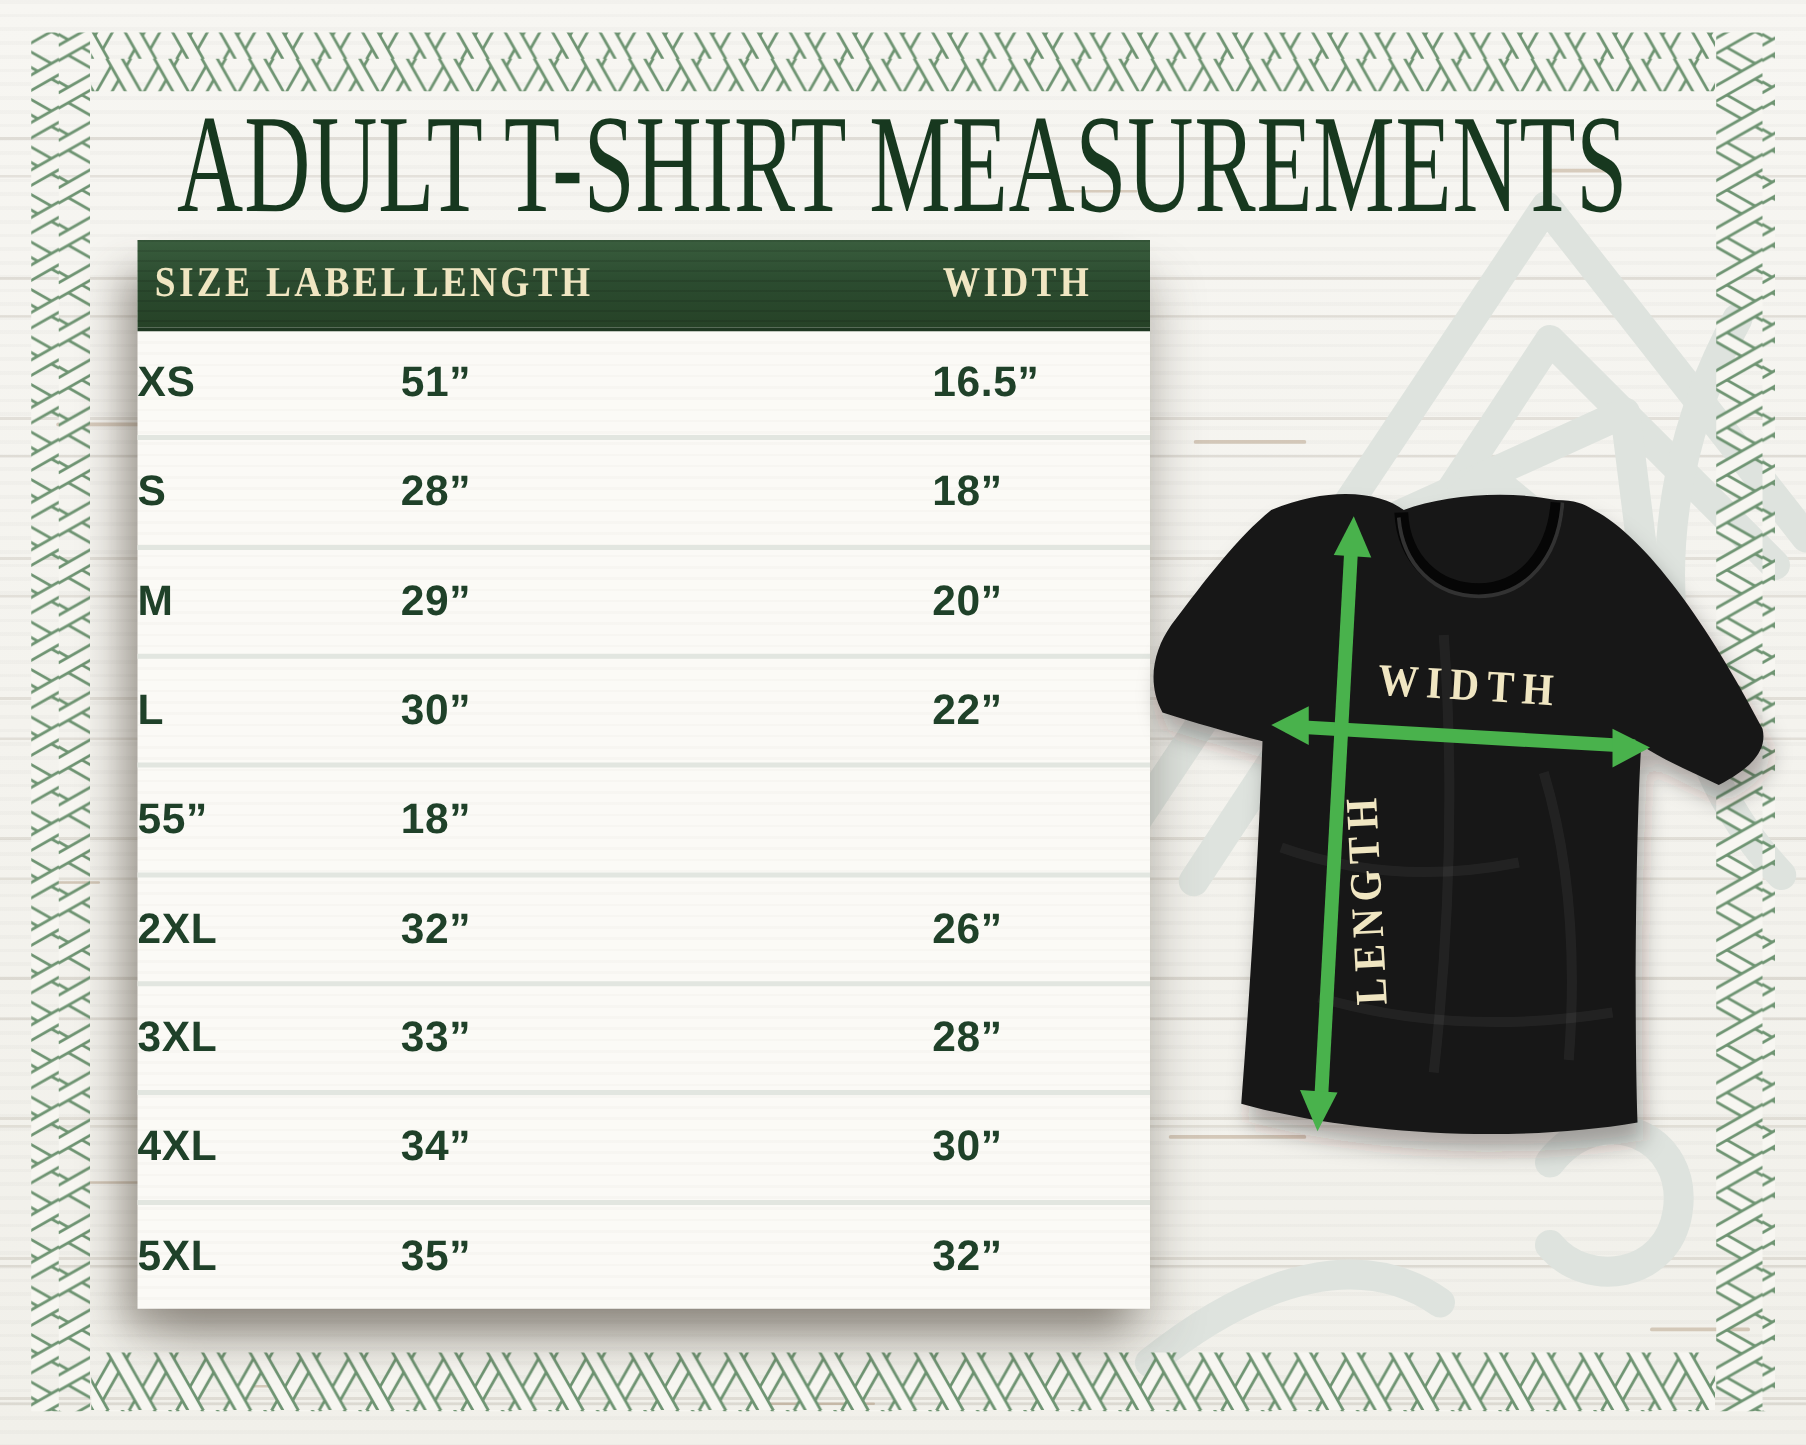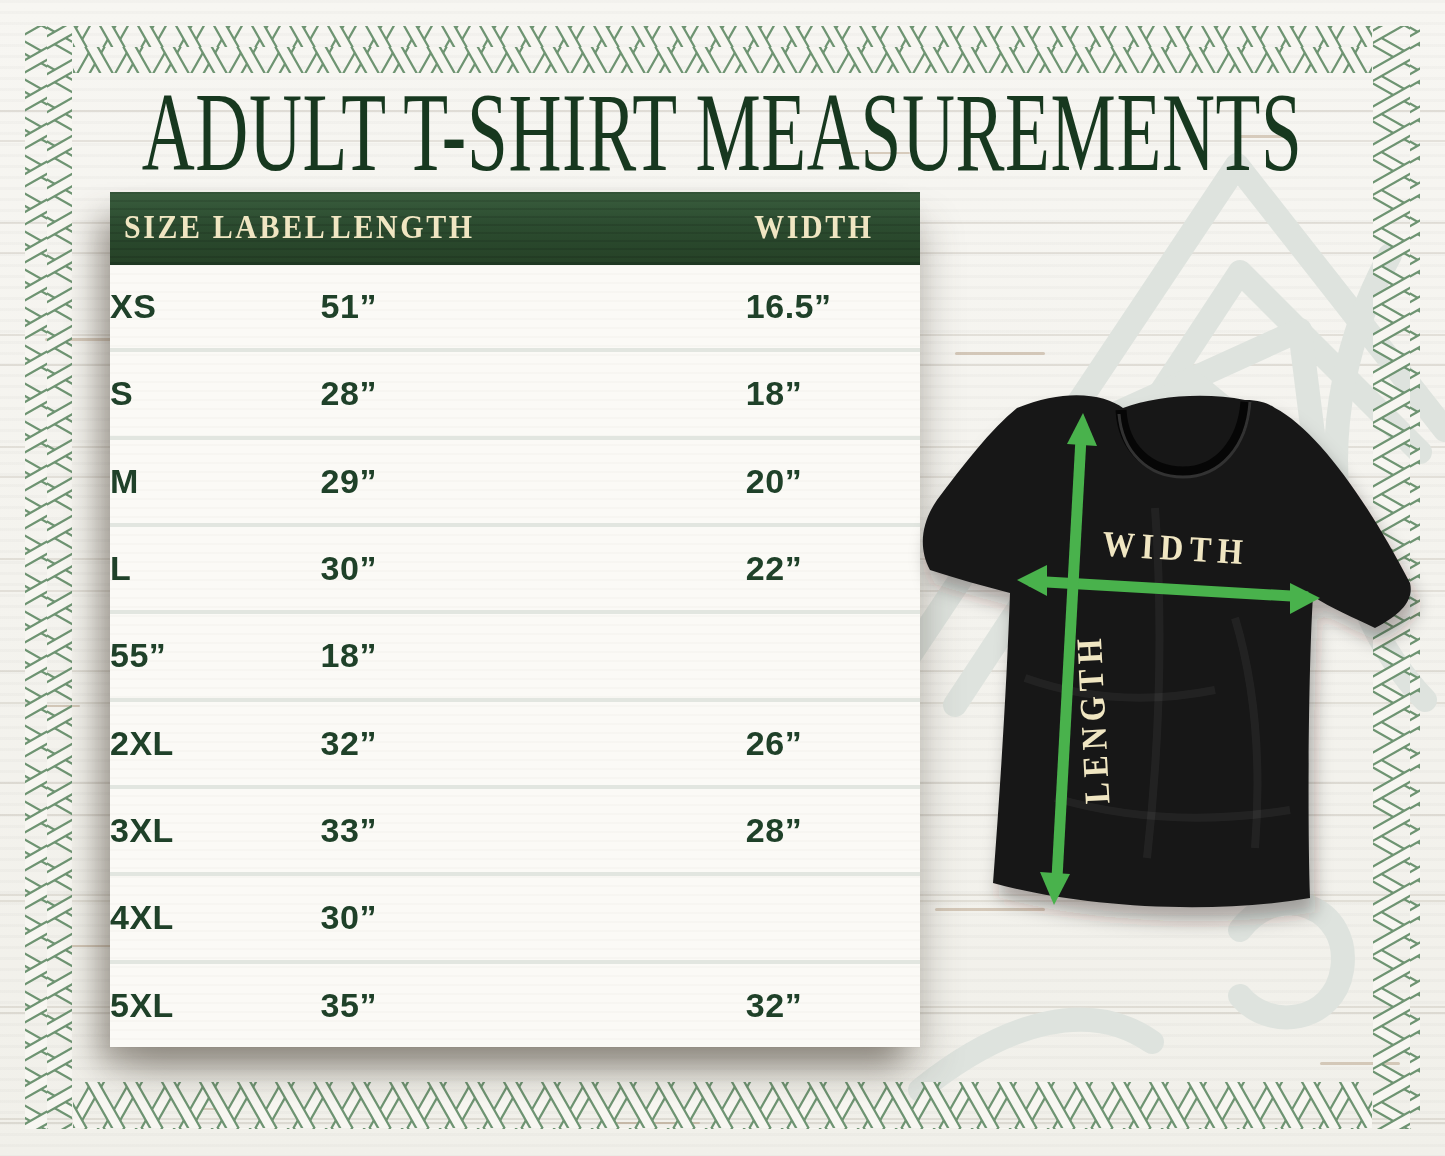--- a/index.html
+++ b/index.html
@@ -174,20 +174,21 @@
         <div class="cell">32”</div>
         <div class="cell">26”</div>
       </div>
       <div class="trow">
         <div class="cell">3XL</div>
         <div class="cell">33”</div>
         <div class="cell">28”</div>
       </div>
       <div class="trow">
         <div class="cell">4XL</div>
+        <div class="cell">34”</div>
         <div class="cell">30”</div>
       </div>
       <div class="trow">
         <div class="cell">5XL</div>
         <div class="cell">35”</div>
         <div class="cell">32”</div>
       </div>
     </div>
   </div>
 

